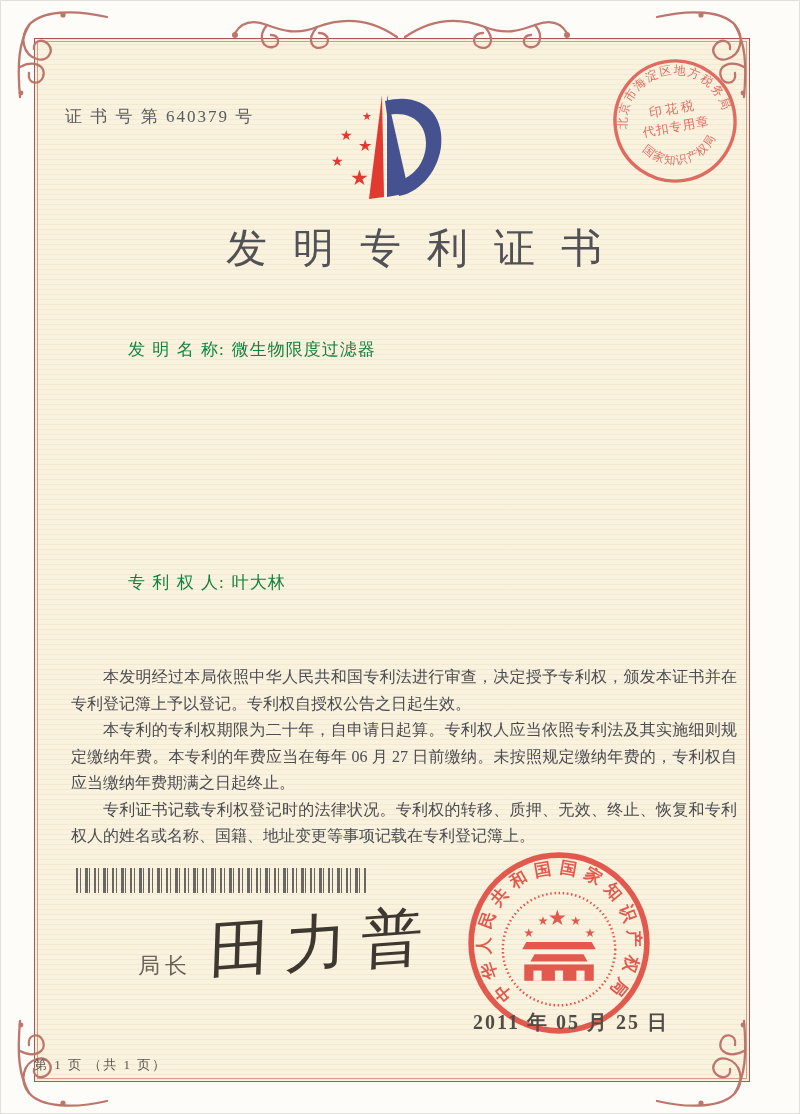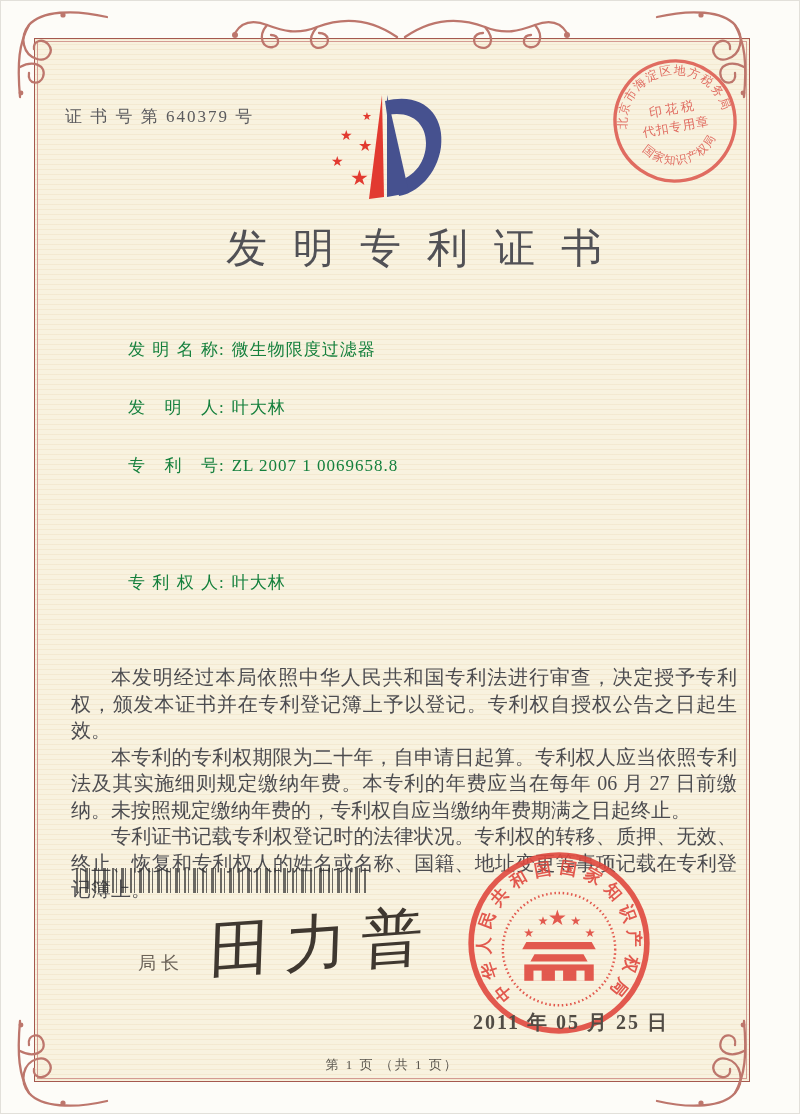--- a/index.html
+++ b/index.html
@@ -51,49 +51,49 @@
     position:absolute; left:85px; font-size:17px; color:#15803d; white-space:nowrap;margin-left:42px;
   }
   .flabel {
     display:inline-block; width:90px;
     text-align:justify; text-align-last:justify;
   }
   .fcolon { margin:0 8px 0 1px; }
   .fvalue { letter-spacing:1px; }
   .body-text {
     position:absolute; left:70px; top:663px; width:666px;
-    font-size:20px; line-height:26.5px; color:#4c4c50; text-align:justify;
+    font-size:16px; line-height:26.5px; color:#4c4c50; text-align:justify;
   }
   .body-text p { text-indent:2em; }
   .barcode {
     position:absolute; left:75px; top:867px; width:292px; height:25px;
     background:
       repeating-linear-gradient(90deg, #343434 0 2px, transparent 2px 4px, #343434 4px 5px,
         transparent 5px 9px, #343434 9px 12px, transparent 12px 13px,
         #343434 13px 14px, transparent 14px 18px);
     opacity:.72; filter:blur(.3px);
   }
   .sign-title {
     position:absolute; left:137px; top:950px;
-    font-size:18px; letter-spacing:5px; color:#6b6359;
+    font-size:22px; letter-spacing:5px; color:#6b6359;
   }
   .sign-name {
     position:absolute; left:208px; top:900px;
     font-size:62px; color:#3f3830; letter-spacing:14px;
     transform:rotate(-4deg) skewX(-6deg);
     font-family:"Liberation Serif","DejaVu Serif",serif;
   }
   .office-seal { position:absolute; left:464px; top:848px; width:188px; height:188px; opacity:.9; }
   .seal-date {
     position:absolute; left:472px; top:1008px;
     font-size:20px; font-weight:600; color:#514c45; letter-spacing:2px;
   }
   .footer {
     position:absolute; left:33px; top:1055px; width:716px;
-    text-align:center; font-size:13px; color:#5a564e; letter-spacing:2px;
+    text-align:left; font-size:13px; color:#5a564e; letter-spacing:2px;
   }
   svg text { font-family:"DejaVu Sans","Liberation Sans",sans-serif; }
 </style>
 </head>
 <body>
 
 <div class="page">
 
   <div class="frame"></div>
 
@@ -180,26 +180,20 @@
       </text>
       <text x="66" y="58" font-size="13" letter-spacing="3" text-anchor="middle" fill="#dd5a50">印花税</text>
       <text x="66" y="76" font-size="12.5" letter-spacing="1" text-anchor="middle" fill="#dd5a50">代扣专用章</text>
     </svg>
   </div>
 
   <div class="doc-title">发明专利证书</div>
 
   <div class="field" style="top:337px;">
     <span class="flabel">发明名称</span><span class="fcolon">:</span><span class="fvalue">微生物限度过滤器</span>
-  </div>
-  <div class="field" style="top:395px;">
-    <span class="flabel">发明人</span><span class="fcolon">:</span><span class="fvalue">叶大林</span>
-  </div>
-  <div class="field" style="top:453px;">
-    <span class="flabel">专利号</span><span class="fcolon">:</span><span class="fvalue">ZL 2007 1 0069658.8</span>
   </div>
   <div class="field" style="top:570px;">
     <span class="flabel">专利权人</span><span class="fcolon">:</span><span class="fvalue">叶大林</span>
   </div>
 
   <div class="body-text">
     <p>本发明经过本局依照中华人民共和国专利法进行审查，决定授予专利权，颁发本证书并在专利登记簿上予以登记。专利权自授权公告之日起生效。</p>
     <p>本专利的专利权期限为二十年，自申请日起算。专利权人应当依照专利法及其实施细则规定缴纳年费。本专利的年费应当在每年 06 月 27 日前缴纳。未按照规定缴纳年费的，专利权自应当缴纳年费期满之日起终止。</p>
     <p>专利证书记载专利权登记时的法律状况。专利权的转移、质押、无效、终止、恢复和专利权人的姓名或名称、国籍、地址变更等事项记载在专利登记簿上。</p>
   </div>

